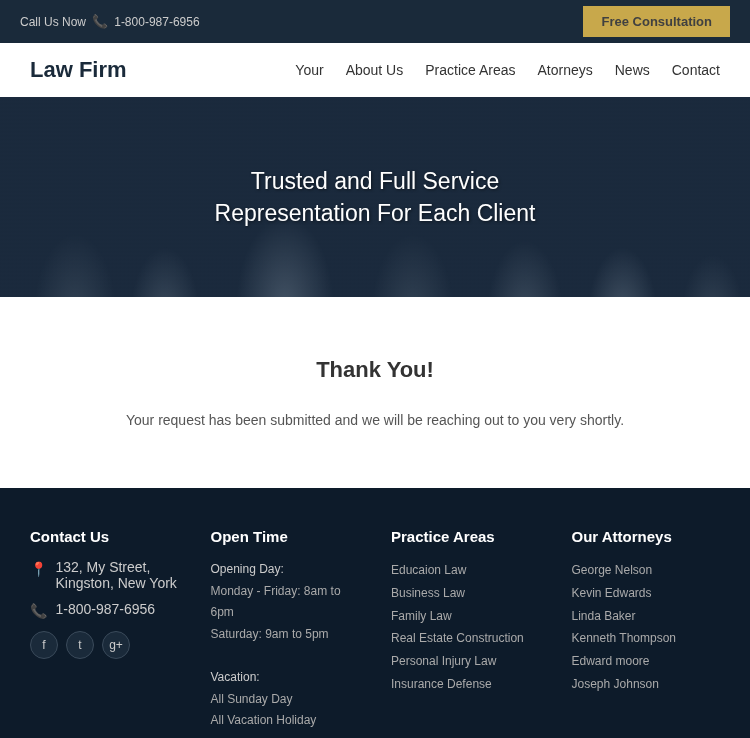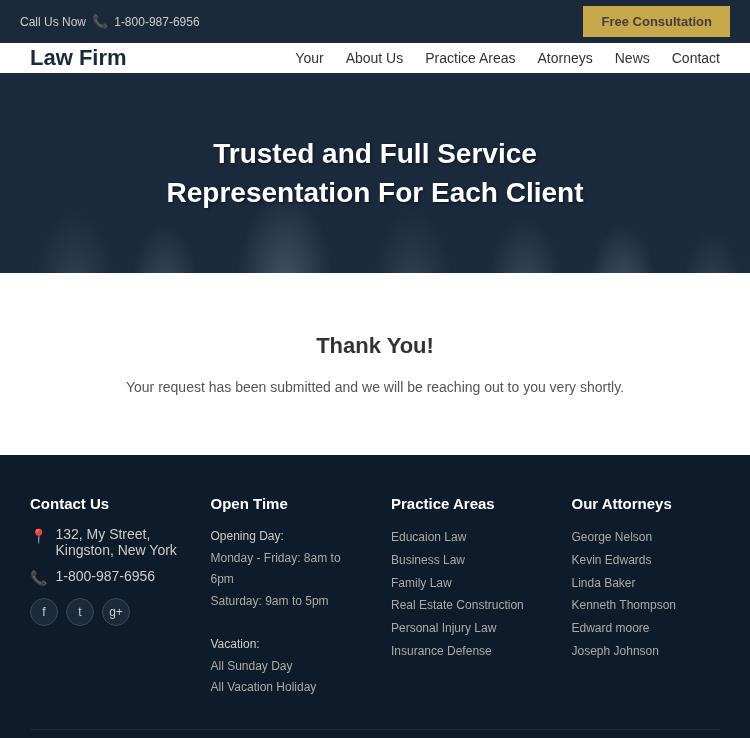--- a/index.html
+++ b/index.html
@@ -34,21 +34,21 @@
       font-size: 13px;
       font-weight: bold;
     }
 
     
     .navbar {
       background-color: #fff;
       display: flex;
       justify-content: space-between;
       align-items: center;
-      padding: 2px 30px;
+      padding: 14px 30px;
       box-shadow: 0 1px 3px rgba(0,0,0,0.1);
     }
     .logo {
       font-size: 22px;
       font-weight: bold;
       color: #1a2a3a;
     }
     .nav-links {
       display: flex;
       gap: 22px;
@@ -93,38 +93,38 @@
         radial-gradient(ellipse 45px 90px at 95% 110%, #4a5a6a 0%, transparent 70%);
       opacity: 0.5;
     }
     .hero-text {
       position: relative;
       text-align: center;
       color: white;
       z-index: 2;
     }
     .hero-text h1 {
-      font-size: 28px;
-      font-weight: bold;
+      font-size: 23px;
+      font-weight: normal;
       line-height: 1.4;
       text-shadow: 1px 1px 3px rgba(0,0,0,0.5);
     }
 
     
     .thankyou-section {
       background-color: #fff;
       padding: 60px 20px;
       text-align: center;
       min-height: 160px;
     }
     .thankyou-section h2 {
       font-size: 22px;
       font-weight: bold;
       color: #333;
-      margin-bottom: 20px;
+      margin-bottom: 29px;
     }
     .thankyou-section p {
       font-size: 14px;
       color: #555;
     }
 
     
     .footer {
       background-color: #0d1b2a;
       color: #ccc;

